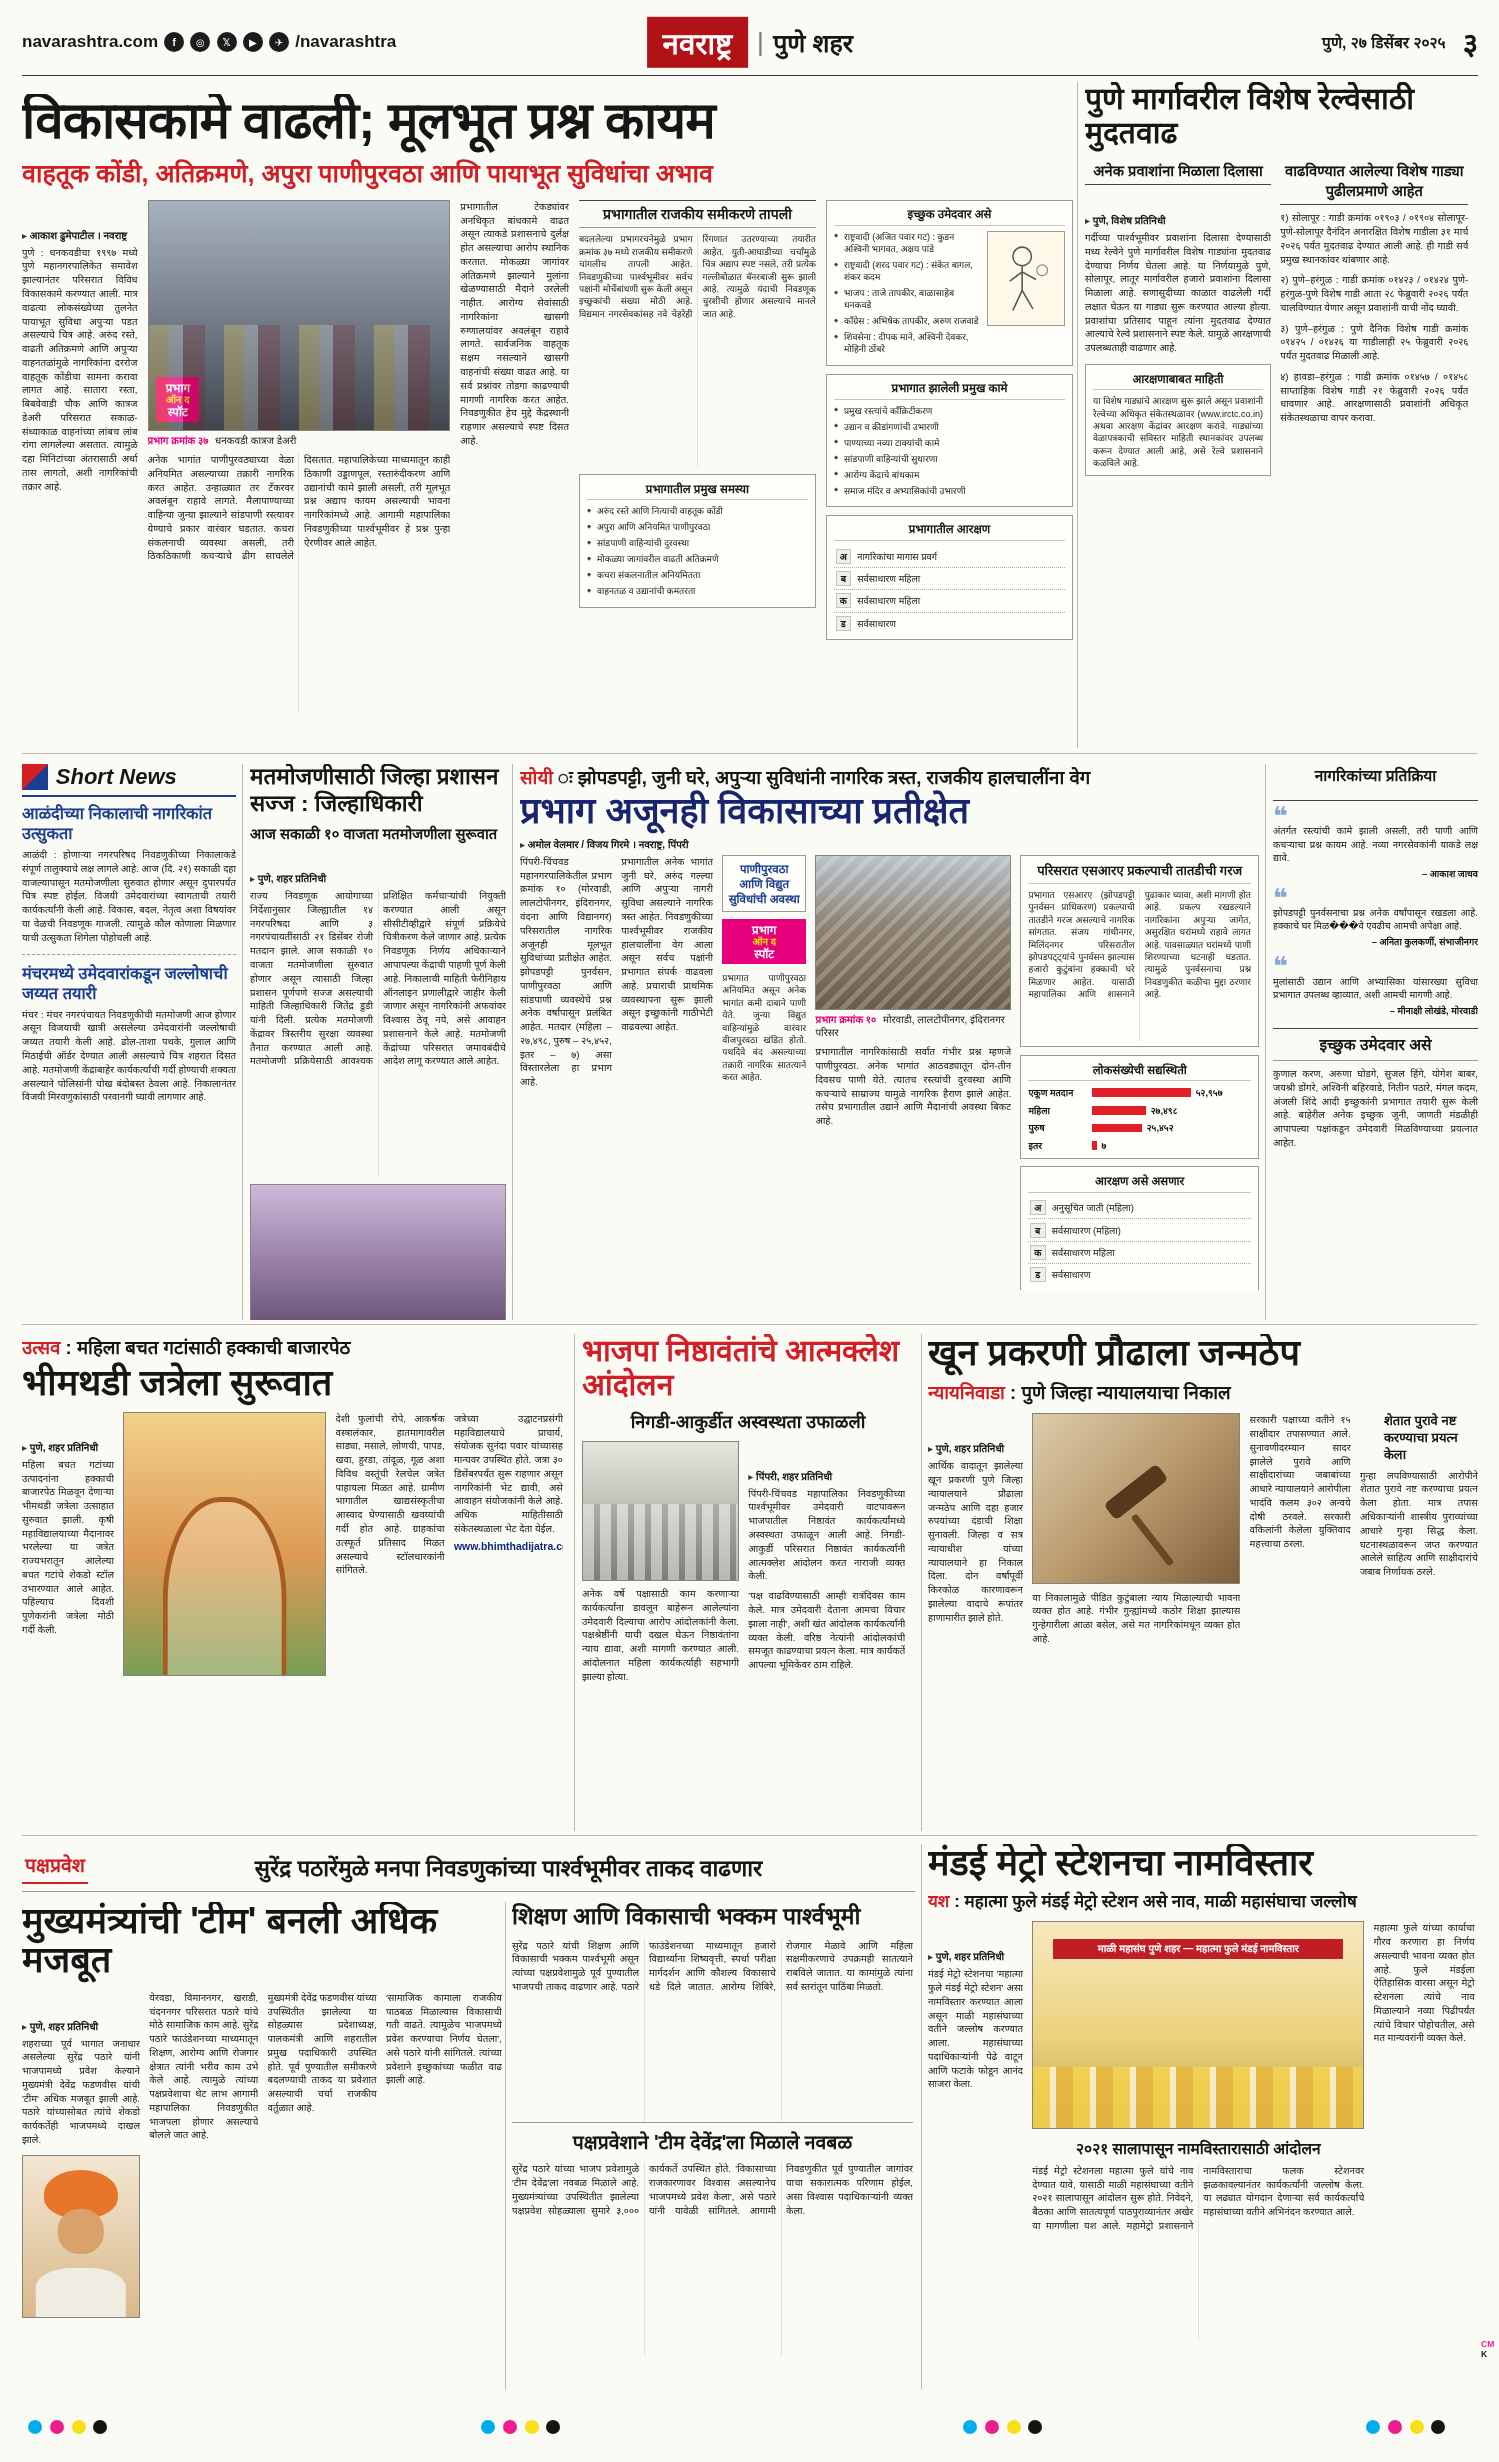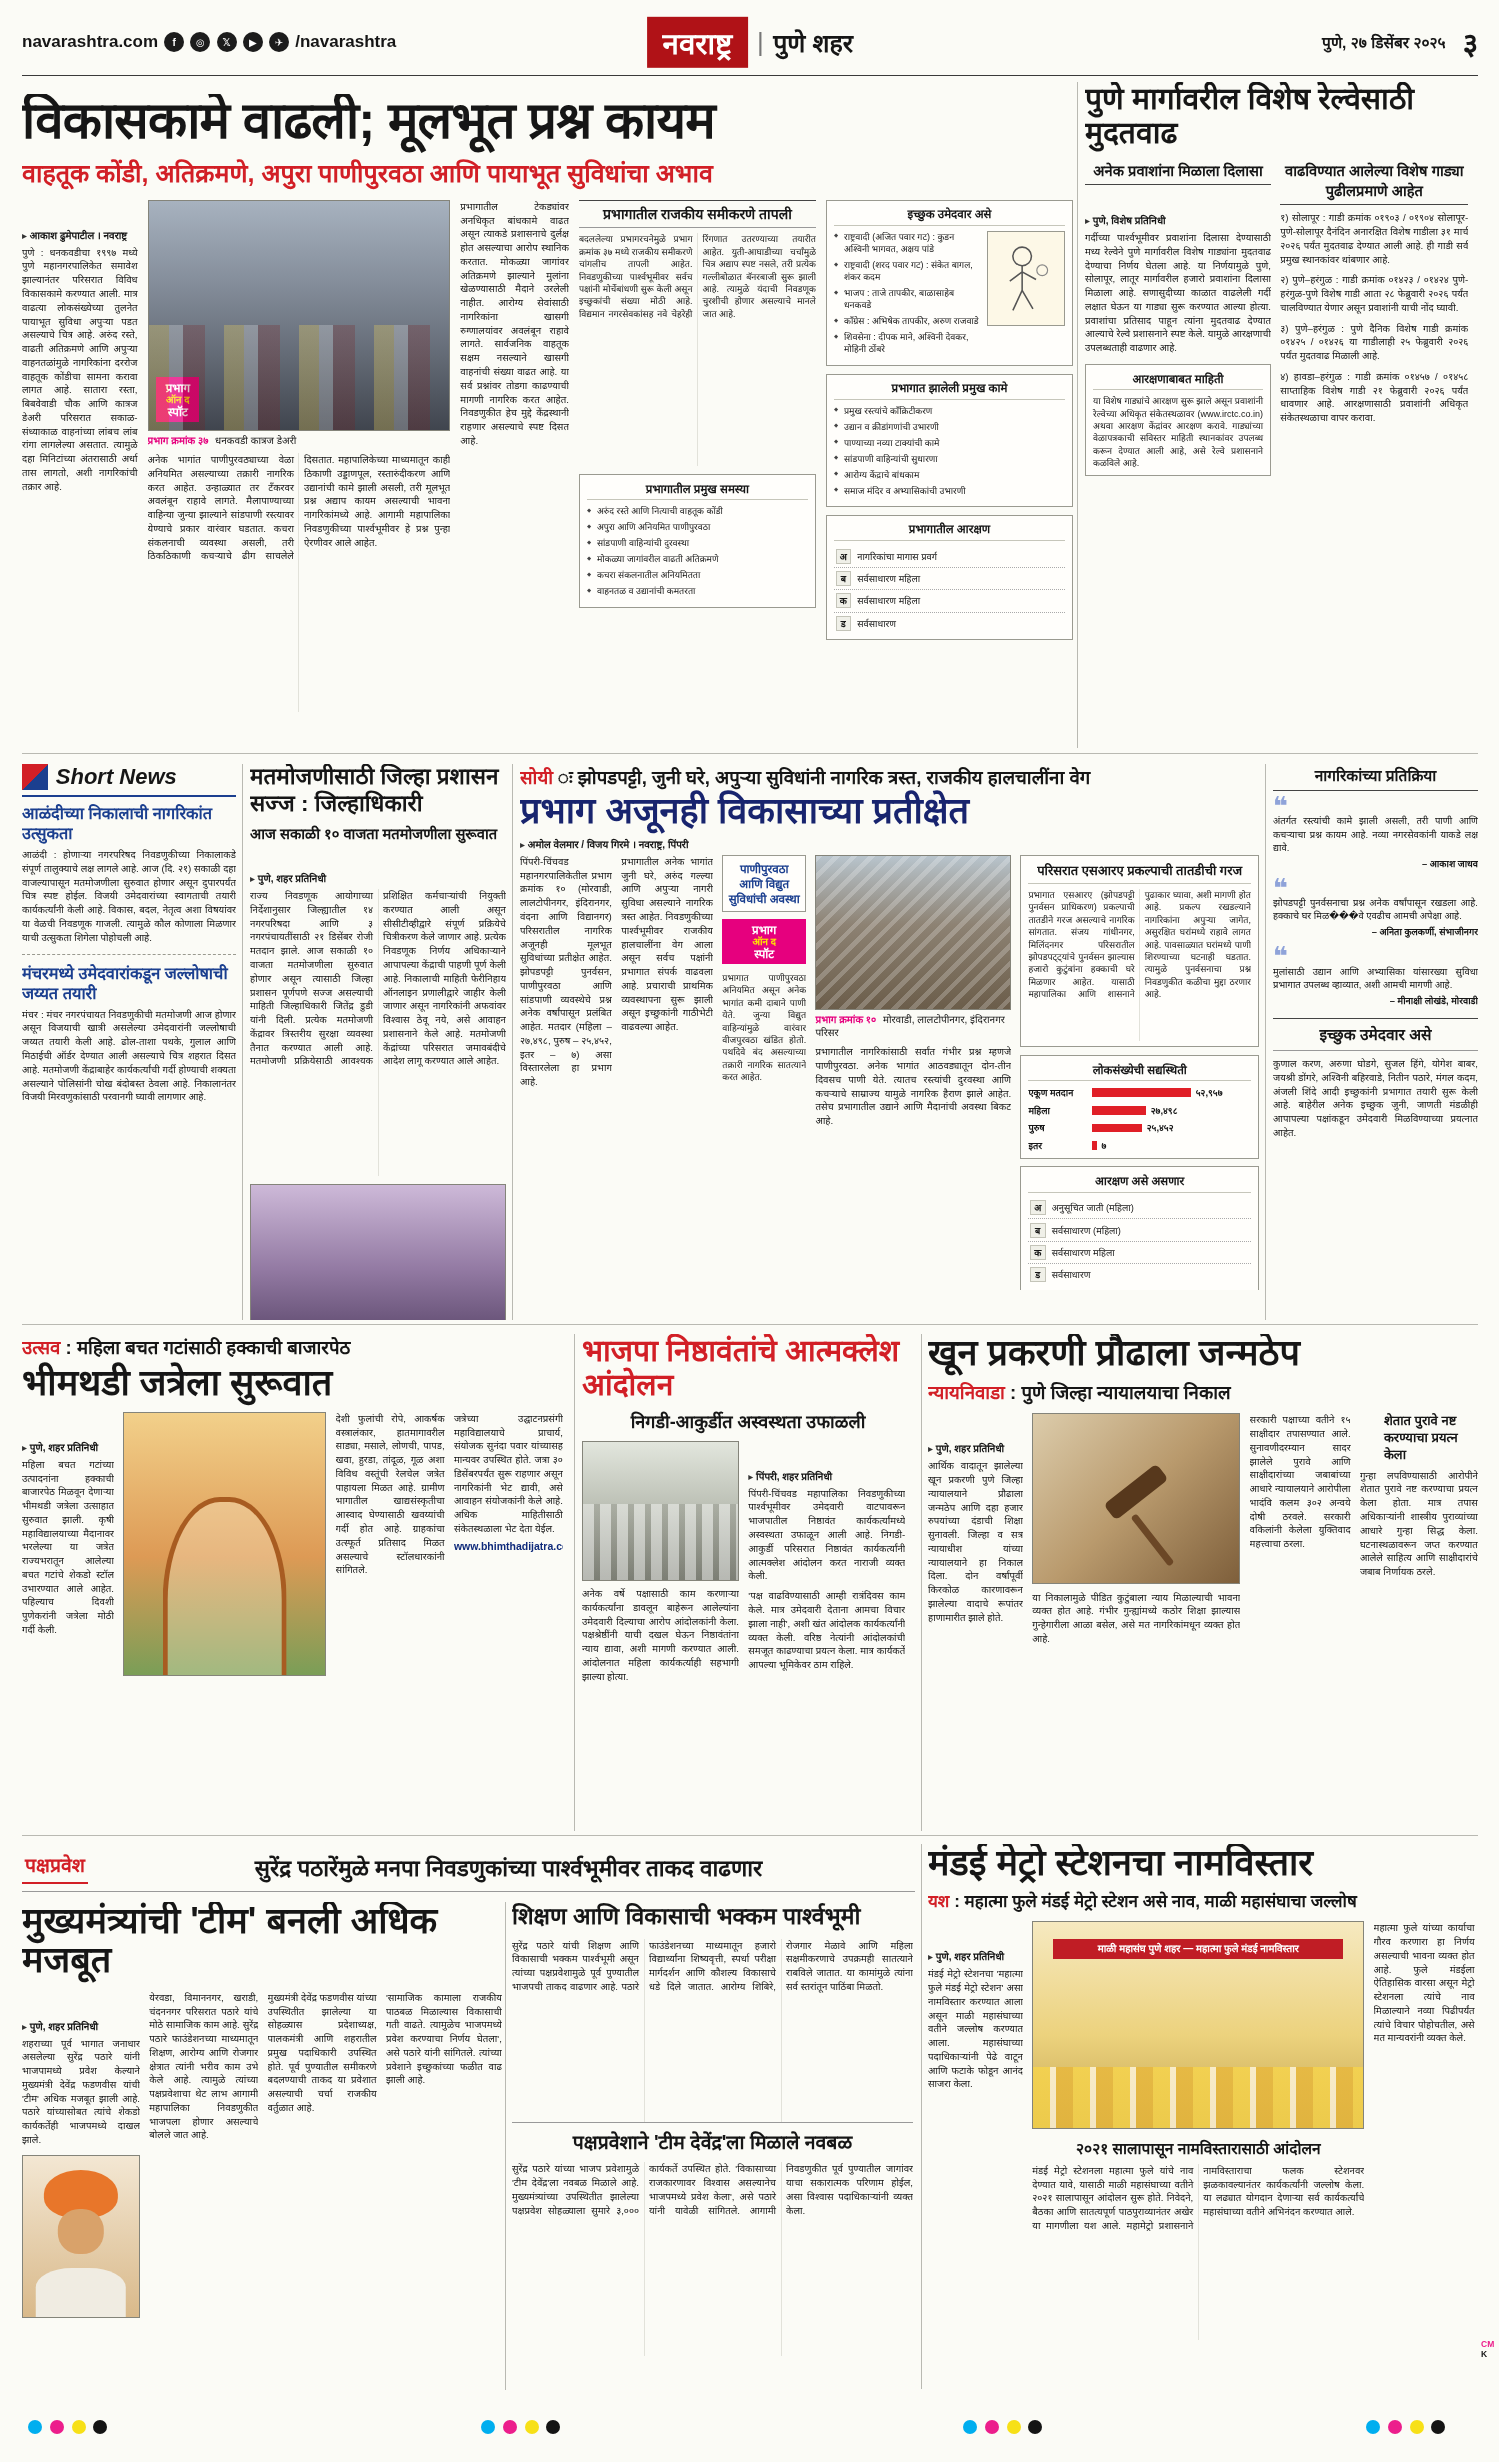--- a/index.html
+++ b/index.html
@@ -357,21 +357,21 @@
             <span class="res-key">ड</span>
             <span>सर्वसाधारण</span>
           </div>
         </div>
       </div>
     </div>
   </div>
 
   <div class="vrule" style="left:1265px;top:764px;height:556px;"></div>
   <div class="abs ovh" style="left:1273px;top:764px;width:205px;height:556px;">
-    <div style="font-weight:800;font-size:15.5px;text-align:center;border-bottom:1.6px solid #444;padding-bottom:4px;margin-bottom:7.8px;">नागरिकांच्या प्रतिक्रिया</div>
+    <div style="font-weight:800;font-size:15.5px;text-align:center;border-bottom:1.6px solid #444;padding-bottom:14px;margin-bottom:7.8px;">नागरिकांच्या प्रतिक्रिया</div>
     <div class="q">
       <div class="q-mark">❝</div>
       <div class="q-text">अंतर्गत रस्त्यांची कामे झाली असली, तरी पाणी आणि कचऱ्याचा प्रश्न कायम आहे. नव्या नगरसेवकांनी याकडे लक्ष द्यावे.</div>
       <div class="q-attr">– आकाश जाधव</div>
     </div>
     <div class="q">
       <div class="q-mark">❝</div>
       <div class="q-text">झोपडपट्टी पुनर्वसनाचा प्रश्न अनेक वर्षांपासून रखडला आहे. हक्काचे घर मिळ���वे एवढीच आमची अपेक्षा आहे.</div>
       <div class="q-attr">– अनिता कुलकर्णी, संभाजीनगर</div>
     </div>

